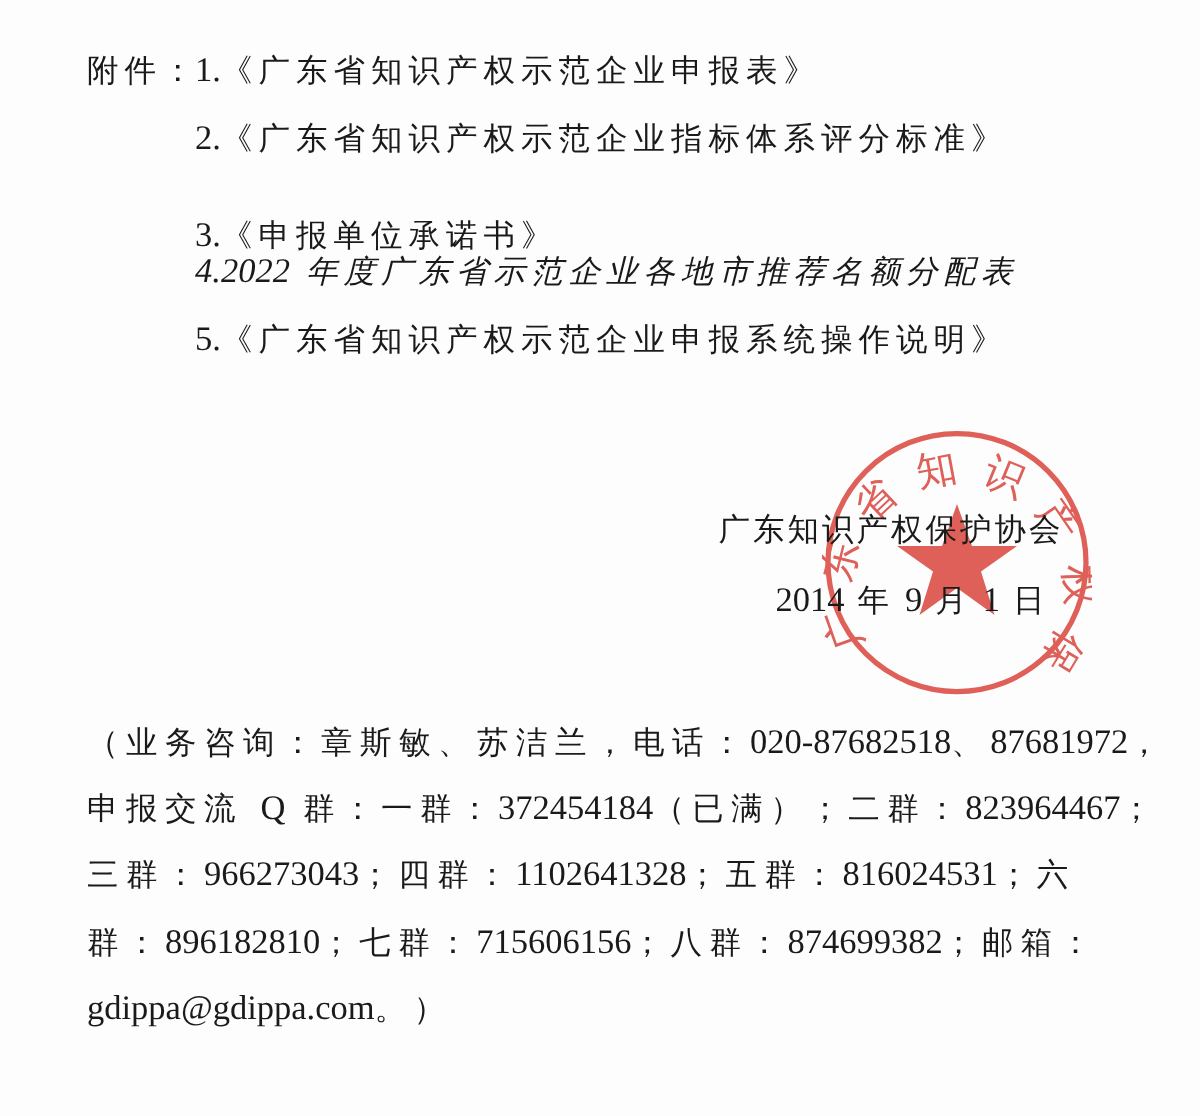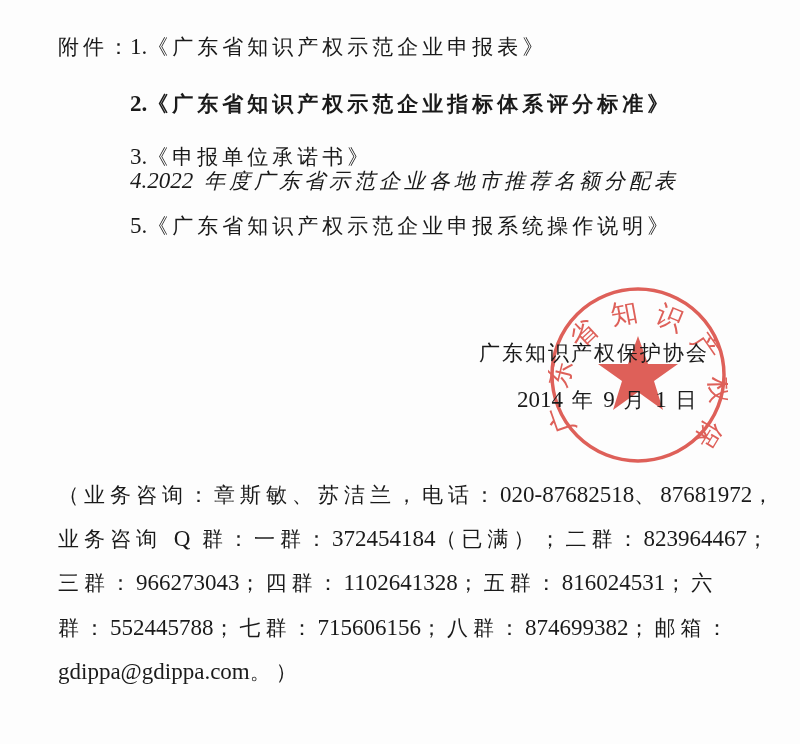--- a/index.html
+++ b/index.html
@@ -30,21 +30,21 @@
     }
     .contact {
       letter-spacing: 5px;
       text-align: right;
     }
     .contact .num { letter-spacing: 0; }
 
     
     #att-label { left: 58px; top: 33px; }
     #att-1 { left: 130px; top: 33px; }
-    #att-2 { left: 130px; top: 90px; font-weight: bold; }
+    #att-2 { left: 130px; top: 78px; }
     #att-3 { left: 130px; top: 123px; margin-top: 20px; }
     #att-4 { left: 130px; top: 167px; font-style: italic; }
     #att-5 { left: 130px; top: 212px; }
 
     
     #sig-org { left: 479px; top: 339px; letter-spacing: 2px; }
     #sig-date { left: 517px; top: 386px; letter-spacing: 2px; }
 
     
     #c1 { left: 58px; top: 481px; }
@@ -104,26 +104,26 @@
 <div class="line" id="sig-org">广东知识产权保护协会</div>
 <div class="line" id="sig-date">
   <span class="num">2014</span><span> 年 </span><span class="num">9</span><span> 月 </span><span class="num">1</span><span> 日</span>
 </div>
 
 <div class="line contact" id="c1">
   <span>（业务咨询：章斯敏、苏洁兰，电话：</span><span class="num">020-87682518</span><span>、</span><span class="num">87681972</span><span>，</span>
 </div>
 
 <div class="line contact" id="c2">
-  <span>业务咨询 </span><span class="num">Q</span><span> 群：一群：</span><span class="num">372454184</span><span>（已满）；二群：</span><span class="num">823964467</span><span>；</span>
+  <span>申报交流 </span><span class="num">Q</span><span> 群：一群：</span><span class="num">372454184</span><span>（已满）；二群：</span><span class="num">823964467</span><span>；</span>
 </div>
 
 <div class="line contact" id="c3">
   <span>三群：</span><span class="num">966273043</span><span>；四群：</span><span class="num">1102641328</span><span>；五群：</span><span class="num">816024531</span><span>；六</span>
 </div>
 
 <div class="line contact" id="c4">
-  <span>群：</span><span class="num">552445788</span><span>；七群：</span><span class="num">715606156</span><span>；八群：</span><span class="num">874699382</span><span>；邮箱：</span>
+  <span>群：</span><span class="num">896182810</span><span>；七群：</span><span class="num">715606156</span><span>；八群：</span><span class="num">874699382</span><span>；邮箱：</span>
 </div>
 
 <div class="line contact" id="c5">
   <span class="num">gdippa@gdippa.com</span><span>。）</span>
 </div>
 
 </body></html>

